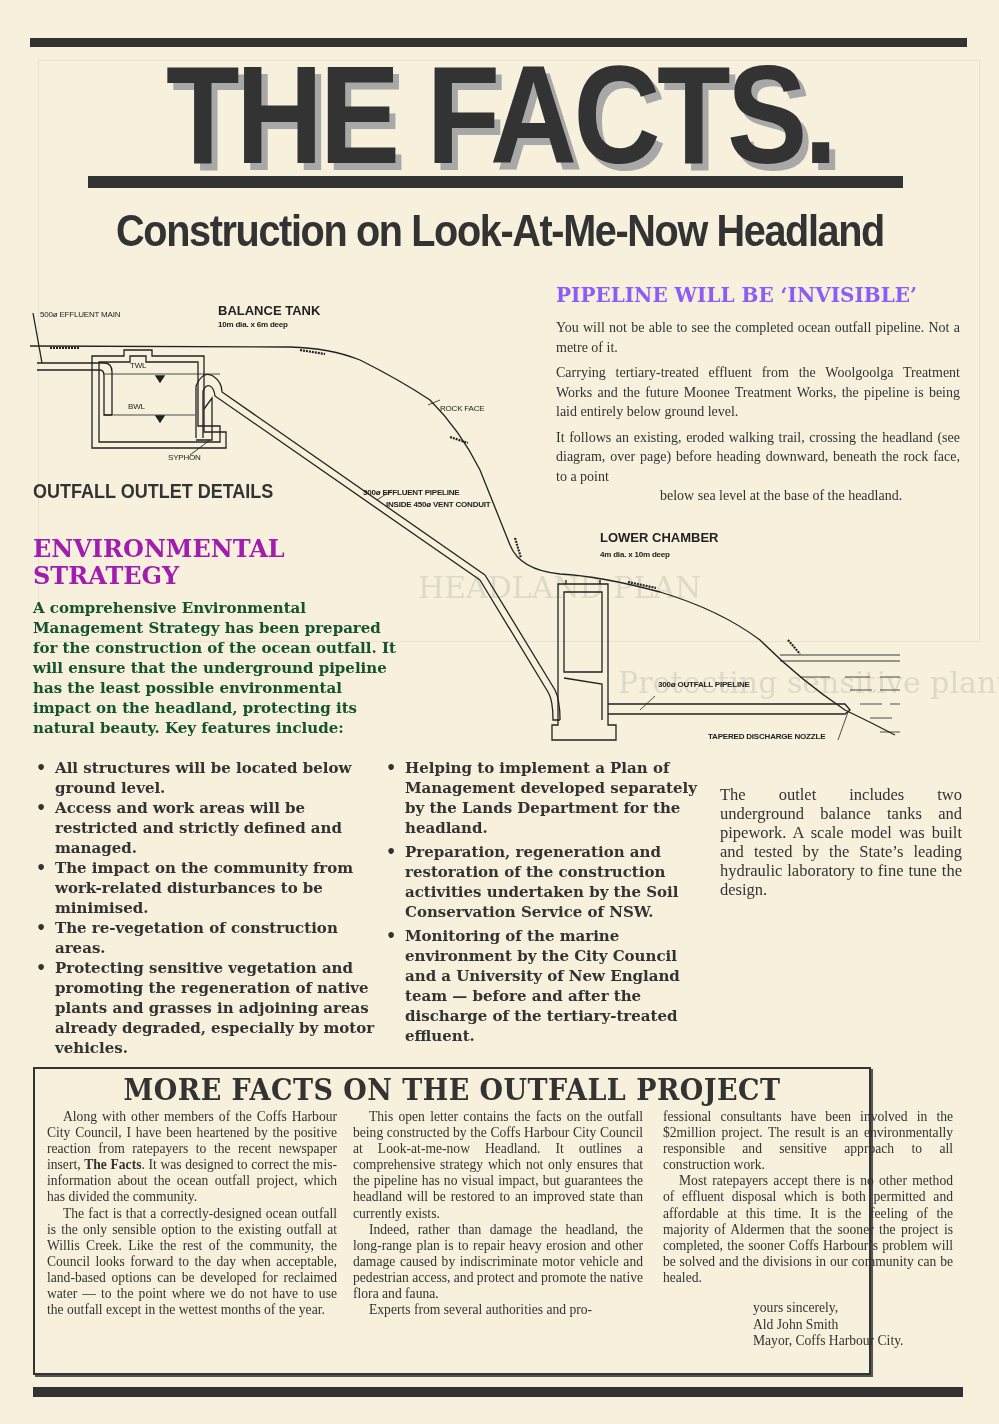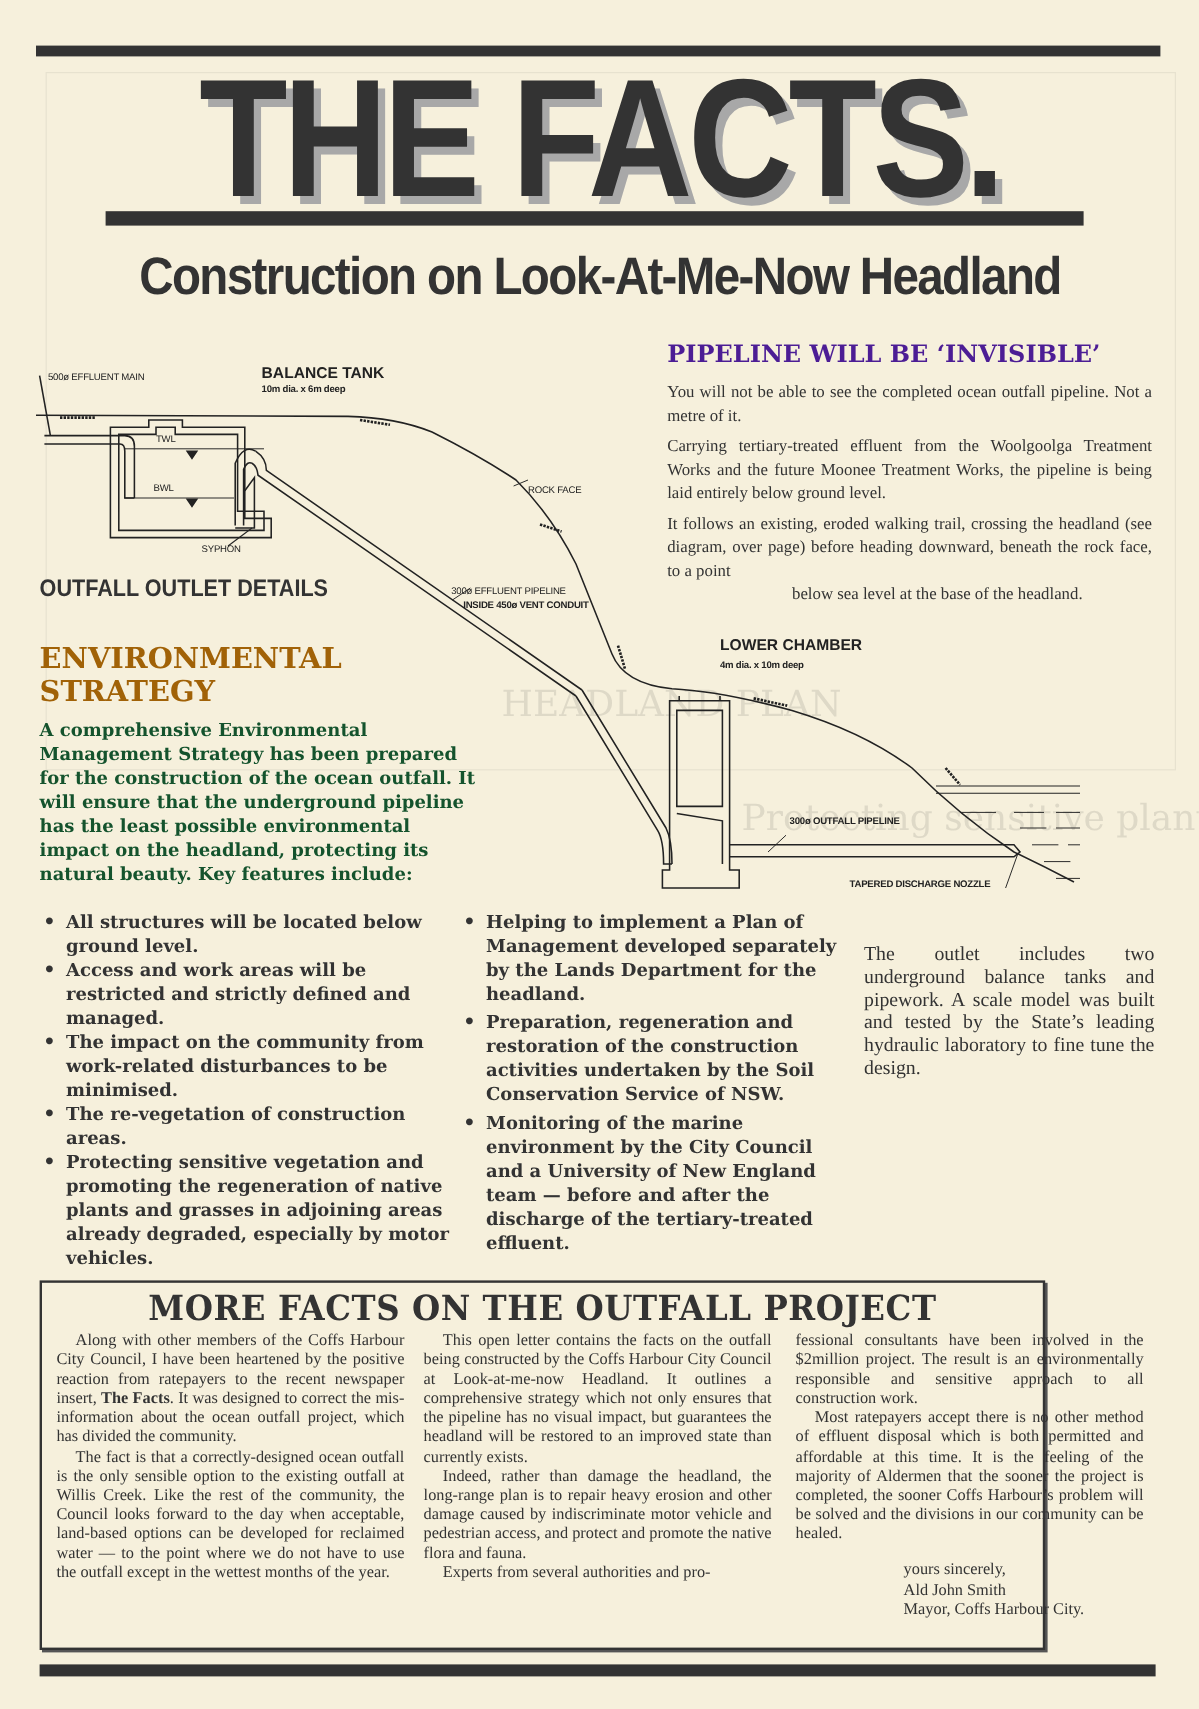--- a/index.html
+++ b/index.html
@@ -37,32 +37,32 @@
   }
   .outlet-title {
     position: absolute; left: 33px; top: 480px;
     font-family: "Liberation Sans", sans-serif; font-weight: bold;
     font-size: 20px; color: #333; white-space: nowrap;
     transform: scaleX(0.9); transform-origin: left;
   }
   .pipe-head {
     position: absolute; left: 556px; top: 283px;
     font-family: "DejaVu Serif", serif; font-weight: bold;
-    font-size: 20px; color: #4c1d95; white-space: nowrap;
+    font-size: 20px; color: #8b5cf6; white-space: nowrap;
   }
   .pipe-body {
     position: absolute; left: 556px; top: 318px; width: 404px;
     font-family: "Liberation Serif", serif; font-size: 14px; line-height: 19.5px;
     color: #333; text-align: justify;
   }
   .pipe-body p { margin: 0 0 6px 0; }
   .env-head {
     position: absolute; left: 33px; top: 535px;
     font-family: "DejaVu Serif", serif; font-weight: bold;
-    font-size: 24px; line-height: 27px; color: #a16207; width: 300px;
+    font-size: 24px; line-height: 27px; color: #a21caf; width: 300px;
   }
   .env-intro {
     position: absolute; left: 33px; top: 598px; width: 370px;
     font-family: "DejaVu Serif", serif; font-weight: bold;
     font-size: 15px; line-height: 20px; color: #14532d;
   }
   ul.bullets {
     list-style: none; margin: 0; padding: 0;
     font-family: "DejaVu Serif", serif; font-weight: bold;
     font-size: 15px; line-height: 20px; color: #333;
@@ -165,21 +165,21 @@
   <path d="M50 348 l30 0 M300 350 l25 4 M450 437 l18 6 M515 538 l6 20 M628 582 l28 6 M788 640 l12 14" stroke-width="2.2" stroke-dasharray="2 1"></path>
 </svg>
 
 <div class="diag-label" style="left:40px;top:310px;">500ø EFFLUENT MAIN</div>
 <div class="diag-title" style="left:218px;top:303px;">BALANCE TANK</div>
 <div class="diag-label" style="left:218px;top:320px;font-weight:bold;">10m dia. x 6m deep</div>
 <div class="diag-label" style="left:130px;top:361px;">TWL</div>
 <div class="diag-label" style="left:128px;top:402px;">BWL</div>
 <div class="diag-label" style="left:168px;top:453px;">SYPHON</div>
 <div class="diag-label" style="left:440px;top:404px;">ROCK FACE</div>
-<div class="diag-label" style="left:376px;top:488px;font-weight:normal;">300ø EFFLUENT PIPELINE</div>
+<div class="diag-label" style="left:363px;top:488px;font-weight:bold;">300ø EFFLUENT PIPELINE</div>
 <div class="diag-label" style="left:386px;top:500px;font-weight:bold;">INSIDE 450ø VENT CONDUIT</div>
 <div class="diag-title" style="left:600px;top:530px;">LOWER CHAMBER</div>
 <div class="diag-label" style="left:600px;top:550px;font-weight:bold;">4m dia. x 10m deep</div>
 <div class="diag-label" style="left:658px;top:680px;font-weight:bold;">300ø OUTFALL PIPELINE</div>
 <div class="diag-label" style="left:708px;top:732px;font-weight:bold;">TAPERED DISCHARGE NOZZLE</div>
 <div class="outlet-title">OUTFALL OUTLET DETAILS</div>
 
 <div class="pipe-head">PIPELINE WILL BE ‘INVISIBLE’</div>
 <div class="pipe-body">
   <p>You will not be able to see the completed ocean outfall pipeline. Not a metre of it.</p>

